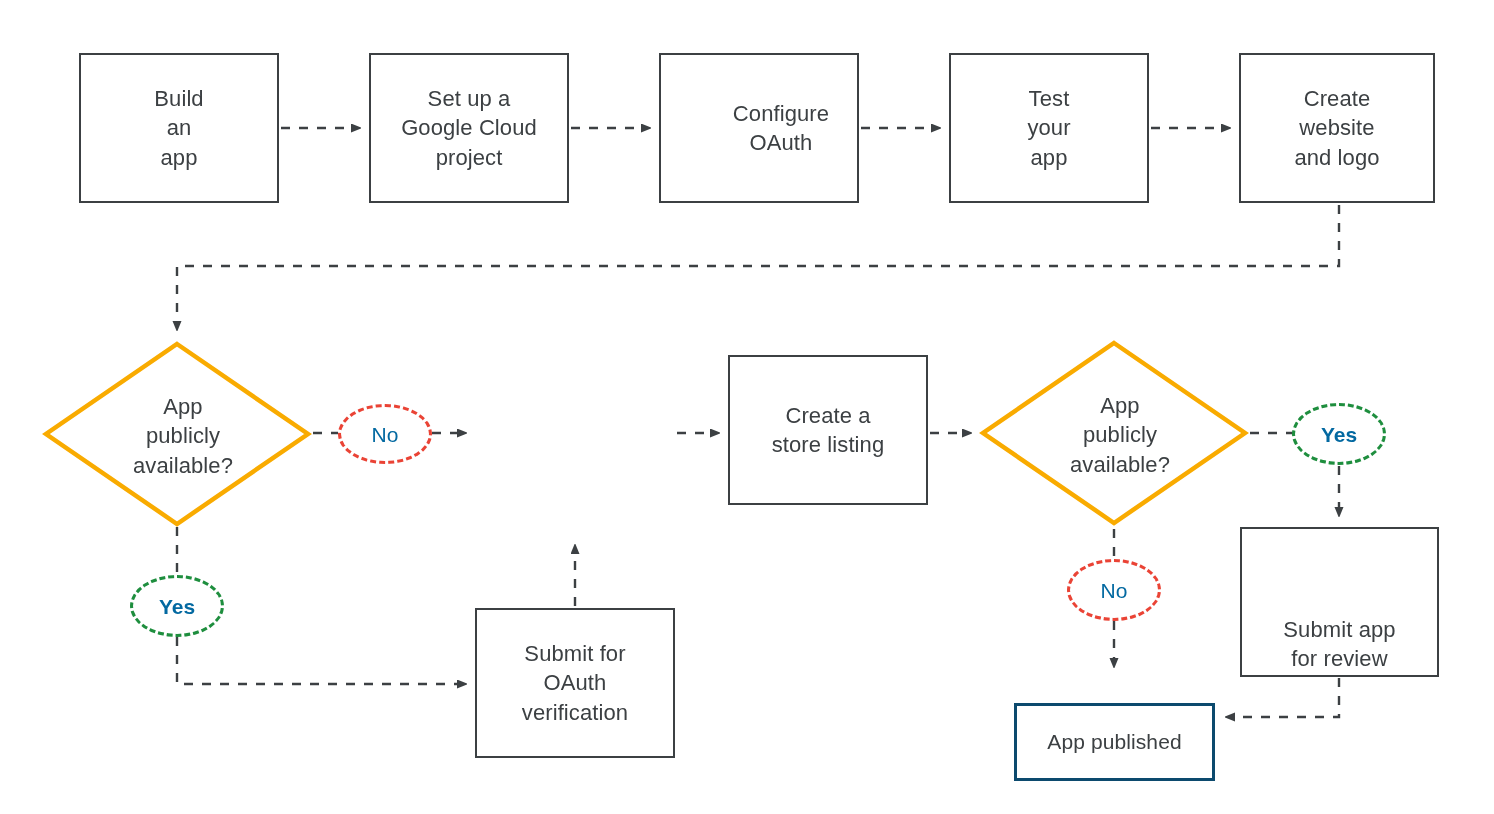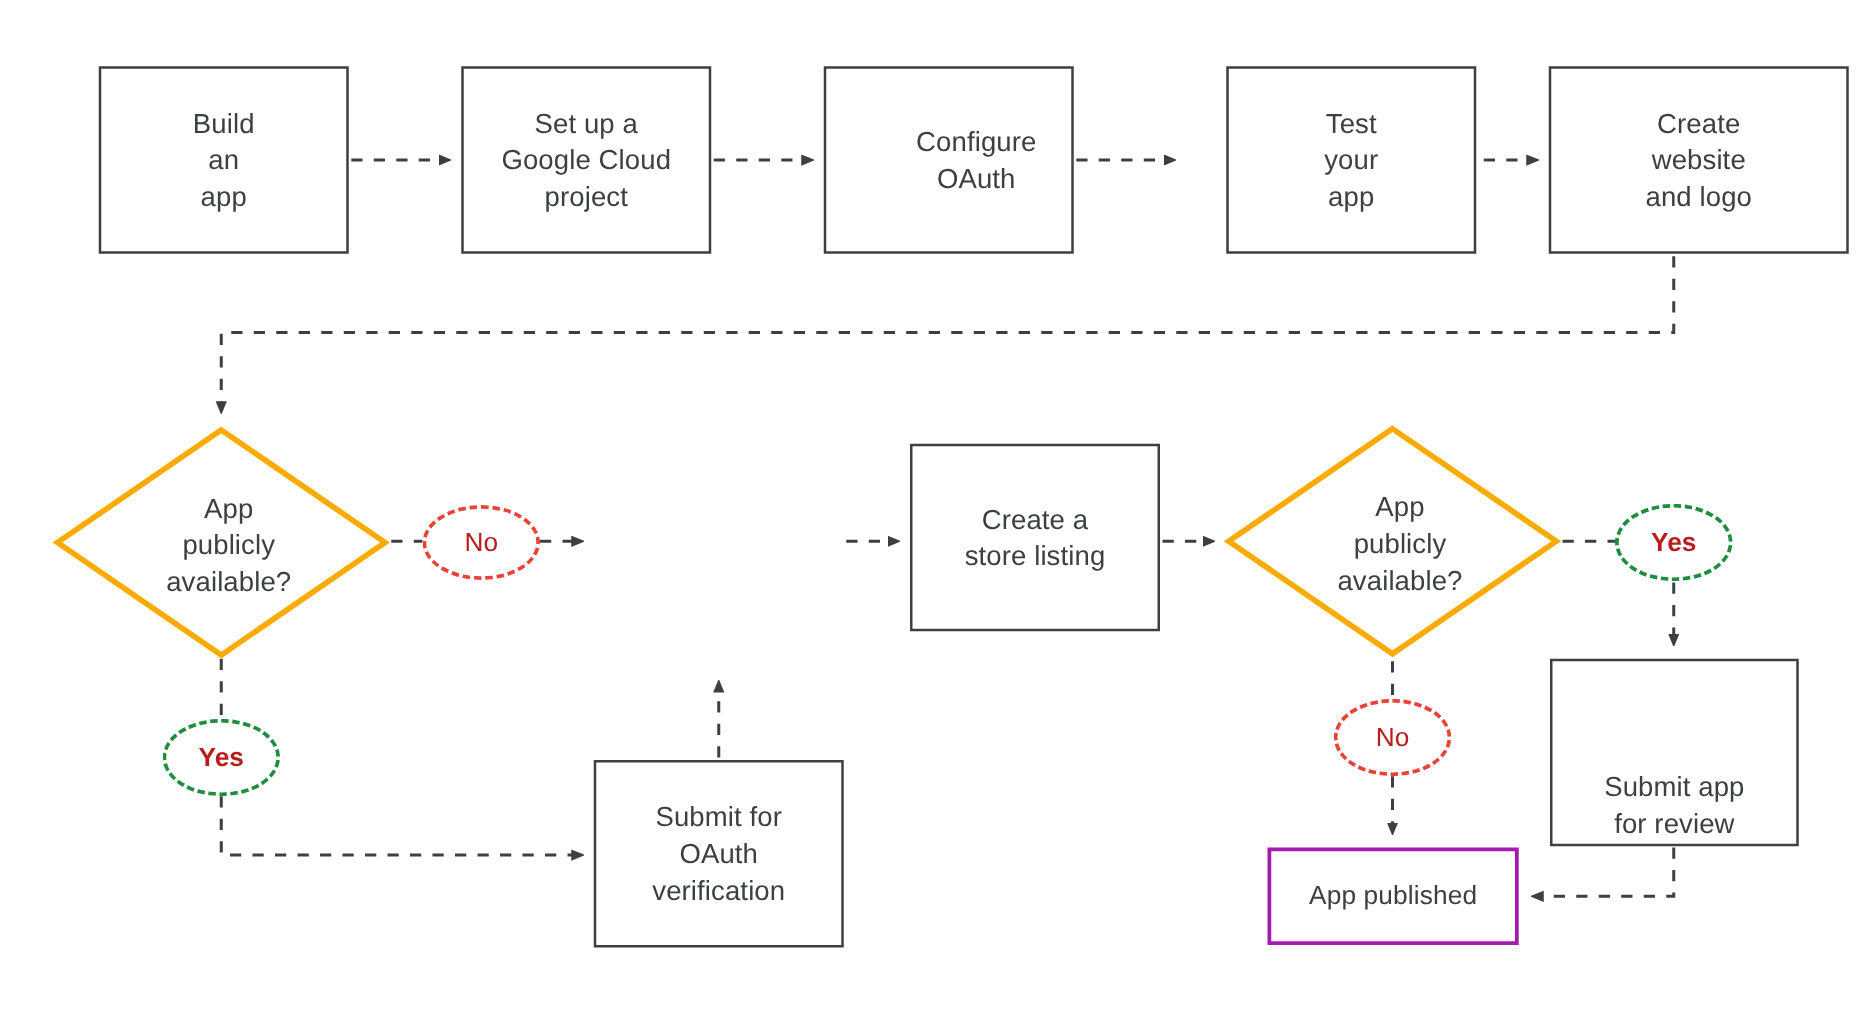--- a/index.html
+++ b/index.html
@@ -33,21 +33,22 @@
     display: flex;
     align-items: center;
     justify-content: center;
     text-align: center;
   }
   .proc {
     border: 2px solid #3c4043;
     background: #ffffff;
   }
   .proc.terminal-green {
-    border: 3px solid #a21caf;
+    border: 3px solid #0c4a6e;
+    margin-top: 25px;
   }
   .node-label {
     color: #3c4043;
     font-size: 22px;
     line-height: 1.32;
     letter-spacing: 0.1px;
     white-space: pre-line;
     padding: 2px 6px;
   }
   .node-label.small {
@@ -80,21 +81,21 @@
     align-items: center;
     justify-content: center;
     background: #ffffff;
     border-radius: 50%;
     border-style: dashed;
     border-width: 3px;
   }
   .edge-label.yes { border-color: #1e8e3e; font-weight: bold; }
   .edge-label.no  { border-color: #ea4335; }
   .edge-label span {
-    color: #b91c1c;
+    color: #0369a1;
     font-size: 21px;
     line-height: 1;
   }
 </style>
 </head>
 <body>
 
 <div id="canvas">
 
   <svg id="edges" width="1494" height="814" viewBox="0 0 1494 814" xmlns="http://www.w3.org/2000/svg">
@@ -144,27 +145,27 @@
     <div class="node-label">Set up a
 Google Cloud
 project</div>
   </div>
 
   <div class="node proc" style="left:659px; top:53px; width:200px; height:150px;padding-left:44px;">
     <div class="node-label">Configure
 OAuth</div>
   </div>
 
-  <div class="node proc" style="left:949px; top:53px; width:200px; height:150px;margin-left:32px;">
+  <div class="node proc" style="left:949px; top:53px; width:200px; height:150px;">
     <div class="node-label">Test
 your
 app</div>
   </div>
 
-  <div class="node proc" style="left:1239px; top:53px; width:240px; height:150px;">
+  <div class="node proc" style="left:1239px; top:53px; width:196px; height:150px;">
     <div class="node-label">Create
 website
 and logo</div>
   </div>
 
   <div class="decision" style="left:43px; top:341px; width:268px; height:186px;">
     <svg width="268" height="186" viewBox="0 0 268 186" xmlns="http://www.w3.org/2000/svg">
       <polygon points="134,3 265,93 134,183 3,93" fill="#ffffff" stroke="#f9ab00" stroke-width="4.5" stroke-linejoin="miter"></polygon>
     </svg>
     <div class="node-label">App

